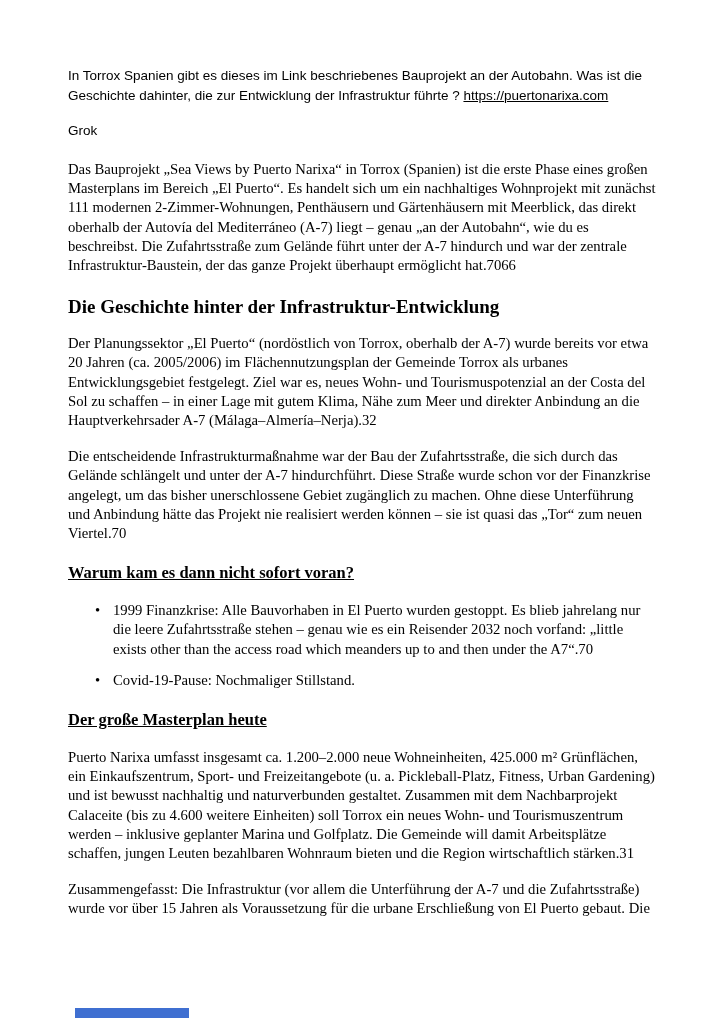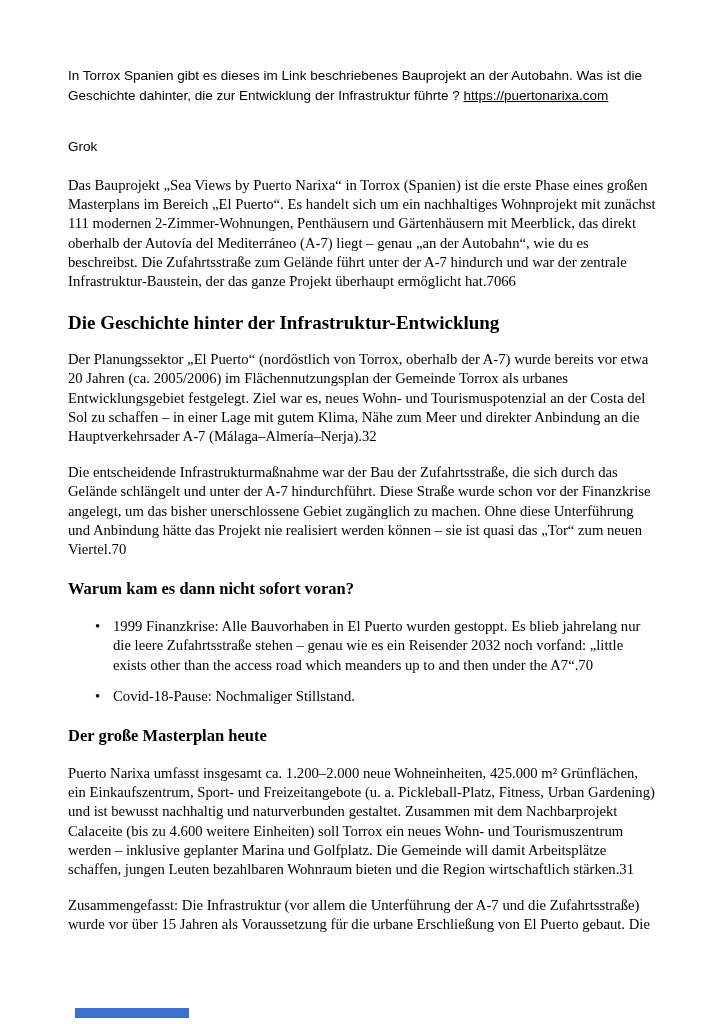--- a/index.html
+++ b/index.html
@@ -11,21 +11,21 @@
     box-sizing: border-box;
     padding: 66px 67px 0 68px;
     overflow: hidden;
     color: #000000;
   }
   
   .q {
     font-family: "Liberation Sans", sans-serif;
     font-size: 13.5px;
     line-height: 20px;
-    margin: 0 0 32px 0;
+    margin: 0 0 16px 0;
   }
   .q a.lnk { color: #000; text-decoration: underline; cursor: pointer; }
   .author {
     font-family: "Liberation Sans", sans-serif;
     font-size: 13.5px;
     line-height: 18px;
     margin: 0 0 20px 0;
   }
   
   .body-copy { font-family: "Liberation Serif", serif; }
@@ -41,20 +41,21 @@
     line-height: 23px;
     font-weight: bold;
     margin: 20px 0 16px 0;
   }
   h2.hd {
     font-family: "Liberation Serif", serif;
     font-size: 16.5px;
     line-height: 20px;
     font-weight: bold;
     margin: 20px 0 18px 0;
+    text-decoration: underline;
   }
   ul.blist {
     list-style: none;
     margin: 0 0 17px 0;
     padding: 0 0 0 45px;
   }
   ul.blist li {
     position: relative;
     font-family: "Liberation Serif", serif;
     font-size: 14.7px;
@@ -92,21 +93,21 @@
     <h1 class="hd">Die Geschichte hinter der Infrastruktur-Entwicklung</h1>
 
     <p class="para"><span>Der Planungssektor „El Puerto“ (nordöstlich von Torrox, oberhalb der A-7) wurde bereits </span><span class="b">vor etwa 20 Jahren</span><span> (ca. 2005/2006) im Flächennutzungsplan der Gemeinde Torrox als urbanes Entwicklungsgebiet festgelegt. Ziel war es, neues Wohn- und Tourismuspotenzial an der Costa del Sol zu schaffen – in einer Lage mit gutem Klima, Nähe zum Meer und direkter Anbindung an die Hauptverkehrsader A-7 (Málaga–Almería–Nerja).32</span></p>
 
     <p class="para"><span class="b">Die entscheidende Infrastrukturmaßnahme</span><span> war der Bau der </span><span class="b">Zufahrtsstraße</span><span>, die sich durch das Gelände schlängelt und </span><span class="b">unter der A-7 hindurchführt</span><span>. Diese Straße wurde schon vor der Finanzkrise angelegt, um das bisher unerschlossene Gebiet zugänglich zu machen. Ohne diese Unterführung und Anbindung hätte das Projekt nie realisiert werden können – sie ist quasi das „Tor“ zum neuen Viertel.70</span></p>
 
     <h2 class="hd">Warum kam es dann nicht sofort voran?</h2>
 
     <ul class="blist">
       <li><span class="b">1999 Finanzkrise</span><span>: Alle Bauvorhaben in El Puerto wurden gestoppt. Es blieb jahrelang nur die leere Zufahrtsstraße stehen – genau wie es ein Reisender 2032 noch vorfand: „little exists other than the access road which meanders up to and then under the A7“.70</span></li>
-      <li><span class="b">Covid-18-Pause</span><span>: Nochmaliger Stillstand.</span></li>
+      <li><span class="b">Covid-19-Pause</span><span>: Nochmaliger Stillstand.</span></li>
     </ul>
 
     <h2 class="hd">Der große Masterplan heute</h2>
 
     <p class="para"><span>Puerto Narixa umfasst insgesamt ca. </span><span class="b">1.200–2.000 neue Wohneinheiten</span><span>, 425.000 m² Grünflächen, ein Einkaufszentrum, Sport- und Freizeitangebote (u. a. Pickleball-Platz, Fitness, Urban Gardening) und ist bewusst nachhaltig und naturverbunden gestaltet. Zusammen mit dem Nachbarprojekt Calaceite (bis zu 4.600 weitere Einheiten) soll Torrox ein neues Wohn- und Tourismuszentrum werden – inklusive geplanter Marina und Golfplatz. Die Gemeinde will damit Arbeitsplätze schaffen, jungen Leuten bezahlbaren Wohnraum bieten und die Region wirtschaftlich stärken.31</span></p>
 
     <p class="para"><span class="b">Zusammengefasst</span><span>: Die Infrastruktur (vor allem die Unterführung der A-7 und die Zufahrtsstraße) wurde vor über 15 Jahren als Voraussetzung für die urbane Erschließung von El Puerto gebaut. Die</span></p>
 
   </div>
 

